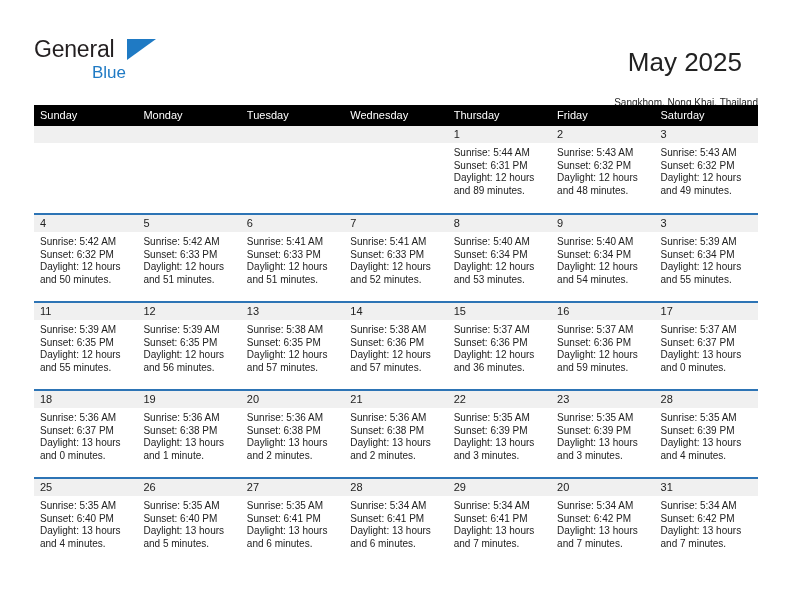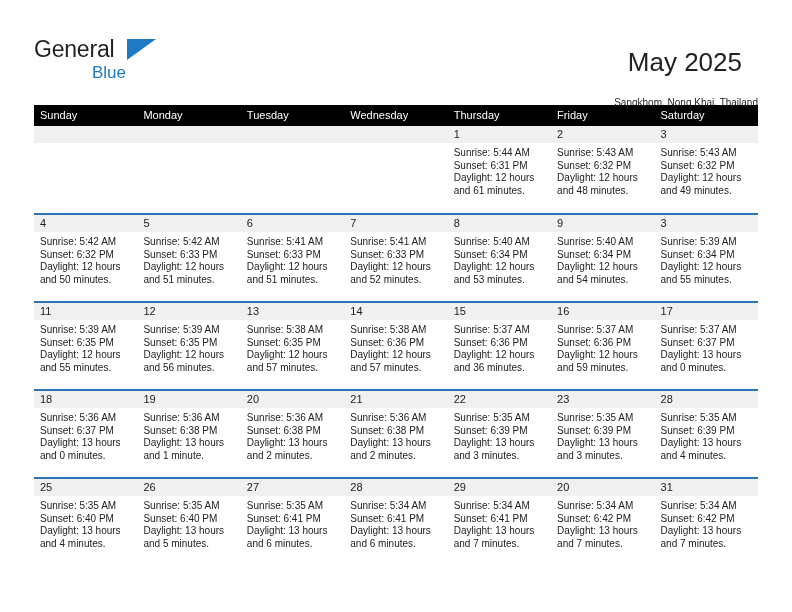--- a/index.html
+++ b/index.html
@@ -188,21 +188,21 @@
           </td>
           <td class="daycell firstrow">
             <div class="daynum empty">&nbsp;</div>
           </td>
           <td class="daycell firstrow">
             <div class="daynum">1</div>
             <div class="dayinfo">
               <div>Sunrise: 5:44 AM</div>
               <div>Sunset: 6:31 PM</div>
               <div>Daylight: 12 hours</div>
-              <div>and 61 minutes.</div>
+              <div>and 89 minutes.</div>
             </div>
           </td>
           <td class="daycell firstrow">
             <div class="daynum">2</div>
             <div class="dayinfo">
               <div>Sunrise: 5:43 AM</div>
               <div>Sunset: 6:32 PM</div>
               <div>Daylight: 12 hours</div>
               <div>and 48 minutes.</div>
             </div>

